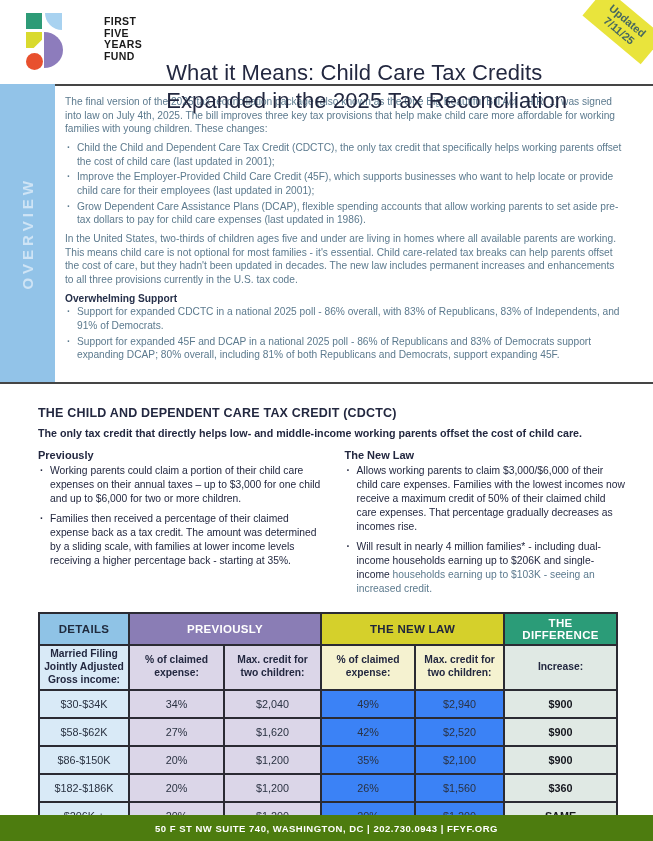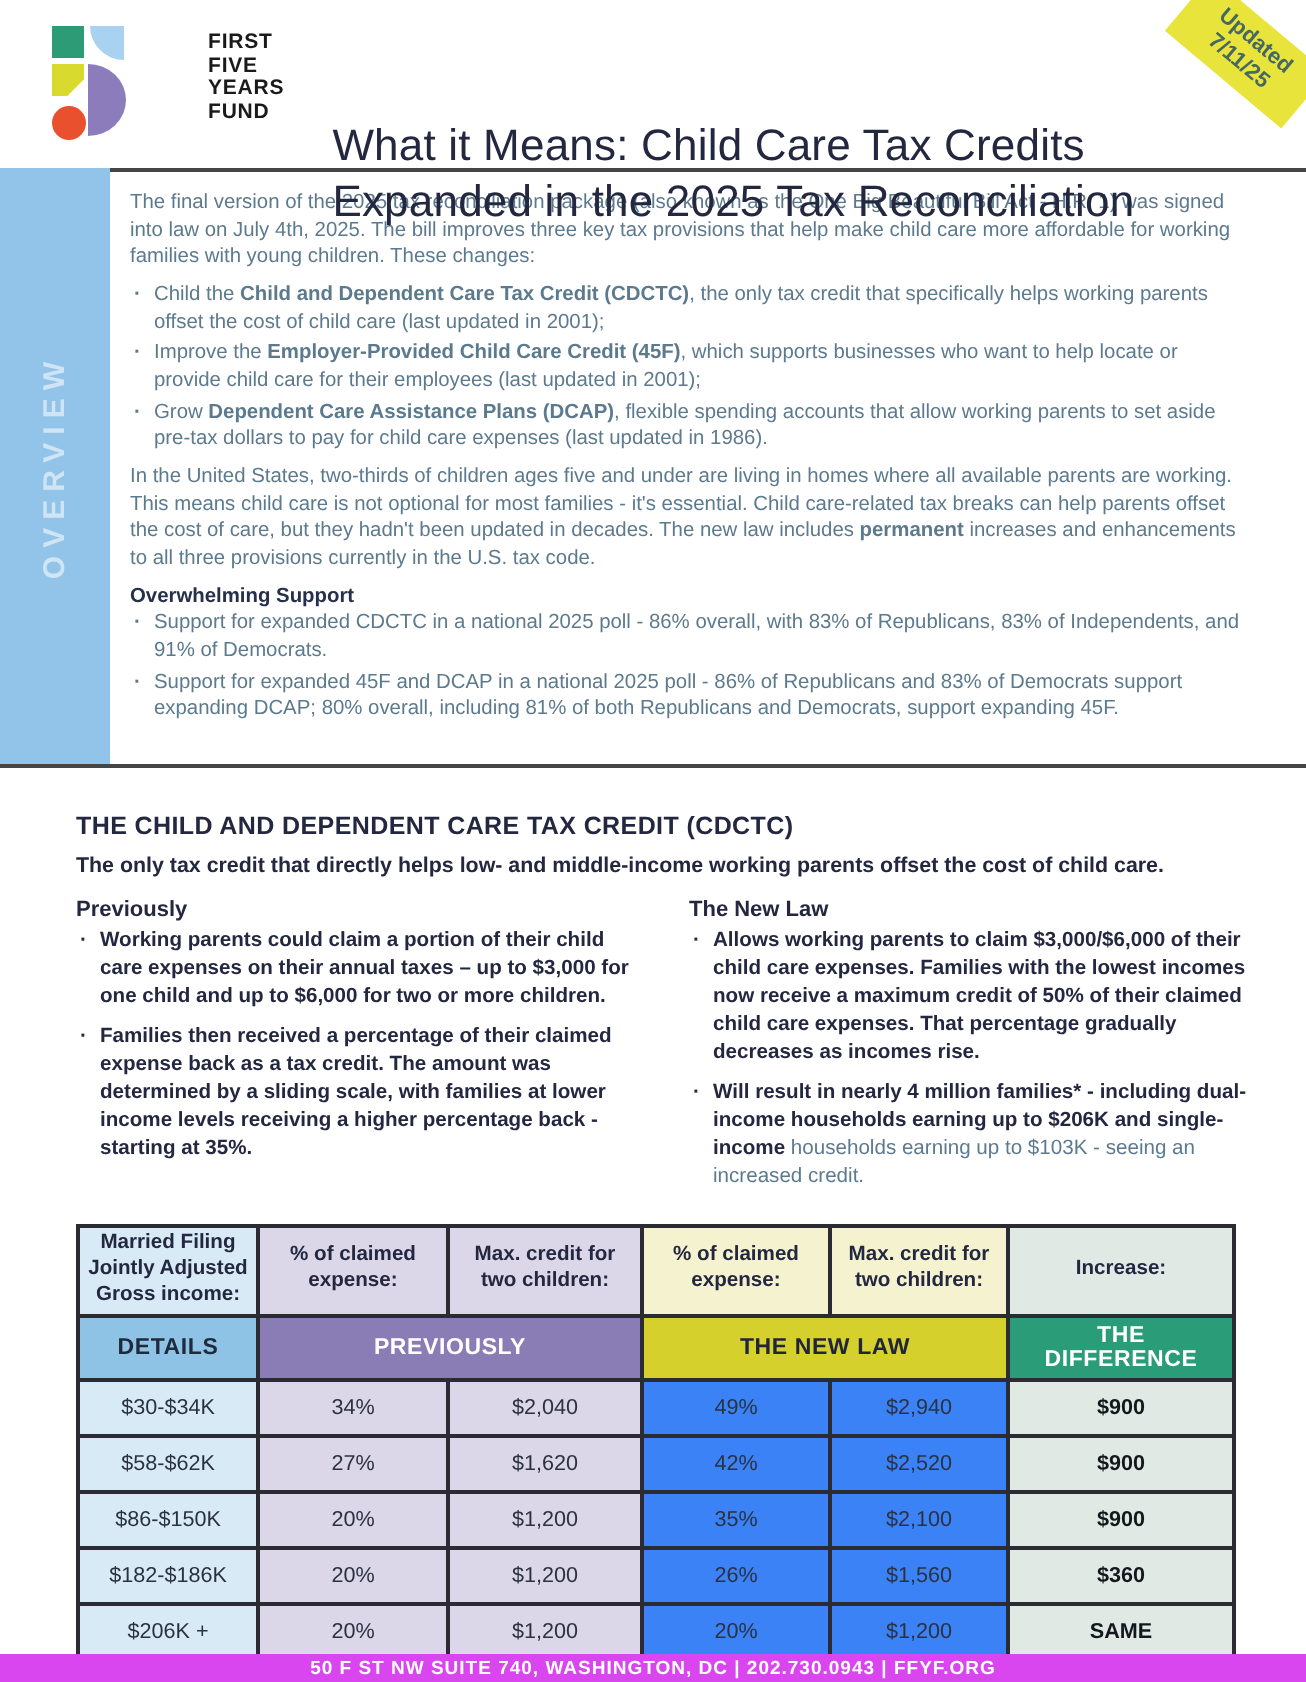--- a/index.html
+++ b/index.html
@@ -27,21 +27,21 @@
 
   
   .overview { display: flex; border-bottom: 2.5px solid #454545; min-height: 300px; }
   .ov-side { width: 55px; background: #92C3E8; display: flex; align-items: center; justify-content: center; flex: 0 0 auto; }
   .ov-label { writing-mode: vertical-rl; transform: rotate(180deg); font-weight: 700; font-size: 15px; letter-spacing: 4px; color: #CFE4F5; }
   .ov-body { flex: 1; border-top: 2.5px solid #454545; padding: 9px 28px 8px 10px; color: #5C7A8E; font-size: 10.2px; line-height: 1.34; }
   .ov-body p { margin-bottom: 5px; }
   .dots { list-style: none; margin: 0 0 5px 0; }
   .dots li { padding-left: 12px; position: relative; margin-bottom: 2px; }
   .dots li::before { content: "·"; position: absolute; left: 2px; top: 0; font-weight: 700; }
-  .b  { font-weight: 700; }
+  .b  { font-weight: 400; }
   .bd { font-weight: 700; color: #26304A; }
   .link { color: #1B76BC; font-weight: 700; text-decoration: underline; cursor: pointer; }
   .muted { color: #5C7A8E; font-weight: 400; }
   .support-h { font-weight: 700; color: #26304A; margin-bottom: 0 !important; }
 
   
   .cdctc { padding: 22px 26px 0 38px; }
   .cdctc h2 { font-size: 12.5px; font-weight: 700; color: #232840; letter-spacing: 0.2px; margin-bottom: 7px; }
   .cdctc-sub { font-size: 10.7px; font-weight: 700; color: #232840; margin-bottom: 10px; }
   .cols { display: flex; gap: 24px; }
@@ -65,21 +65,21 @@
   .sh-new  { background: #F5F2D0; }
   .sh-diff { background: #E0E9E4; }
   tbody td { height: 28px; font-size: 10.8px; color: #2A3242; }
   .c-det  { background: #D9EAF7; }
   .c-prev { background: #DBD6E8; }
   .c-new  { background: #3b82f6; margin-top: 23px; }
   .c-diff { background: #E0E9E4; font-weight: 700; color: #15171E; }
   .footnote { margin-top: 6px; font-style: italic; font-size: 9.3px; color: #5C7A8E; }
 
   
-  .footer { position: absolute; left: 0; bottom: 0; width: 100%; height: 14px; background: #d946ef; color: #FFFFFF; display: flex; align-items: center; justify-content: center; font-size: 9.5px; font-weight: 700; letter-spacing: 0.5px; text-align: center; }
+  .footer { position: absolute; left: 0; bottom: 0; width: 100%; height: 26px; background: #4d7c0f; color: #FFFFFF; display: flex; align-items: center; justify-content: center; font-size: 9.5px; font-weight: 700; letter-spacing: 0.5px; text-align: center; }
 </style>
 </head>
 <body>
 
 <div class="page">
 
   <header class="header">
     <div class="logo">
       <div class="logo-mark">
         <div class="lg lg-green"></div>
@@ -151,33 +151,33 @@
       <colgroup>
         <col style="width:90px">
           <col style="width:95px">
           <col style="width:97px">
         <col style="width:94px">
           <col style="width:89px">
           <col style="width:113px">
       </colgroup>
       <thead>
         <tr>
+          <th class="gh gh-det">DETAILS</th>
+          <th class="gh gh-prev" colspan="2">PREVIOUSLY</th>
+          <th class="gh gh-new" colspan="2">THE NEW LAW</th>
+          <th class="gh gh-diff">THE DIFFERENCE</th>
+        </tr>
+        <tr>
           <th class="sh sh-det">Married Filing Jointly Adjusted Gross income:</th>
           <th class="sh sh-prev">% of claimed expense:</th>
           <th class="sh sh-prev">Max. credit for two children:</th>
           <th class="sh sh-new">% of claimed expense:</th>
           <th class="sh sh-new">Max. credit for two children:</th>
           <th class="sh sh-diff">Increase:</th>
         </tr>
-        <tr>
-          <th class="gh gh-det">DETAILS</th>
-          <th class="gh gh-prev" colspan="2">PREVIOUSLY</th>
-          <th class="gh gh-new" colspan="2">THE NEW LAW</th>
-          <th class="gh gh-diff">THE DIFFERENCE</th>
-        </tr>
       </thead>
       <tbody id="table-body">
           <tr>
             <td class="c-det">$30-$34K</td>
             <td class="c-prev">34%</td>
             <td class="c-prev">$2,040</td>
             <td class="c-new">49%</td>
             <td class="c-new">$2,940</td>
             <td class="c-diff">$900</td>
           </tr>

